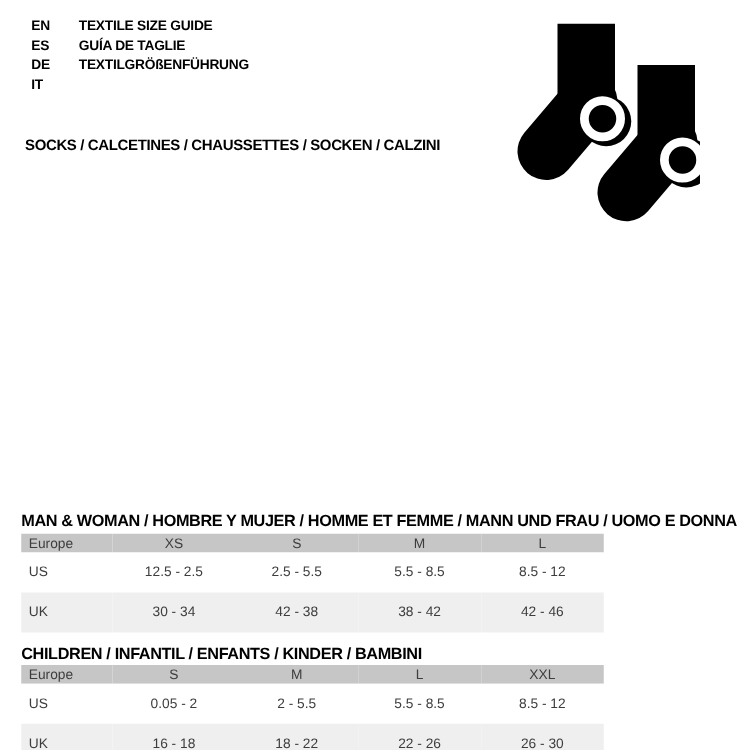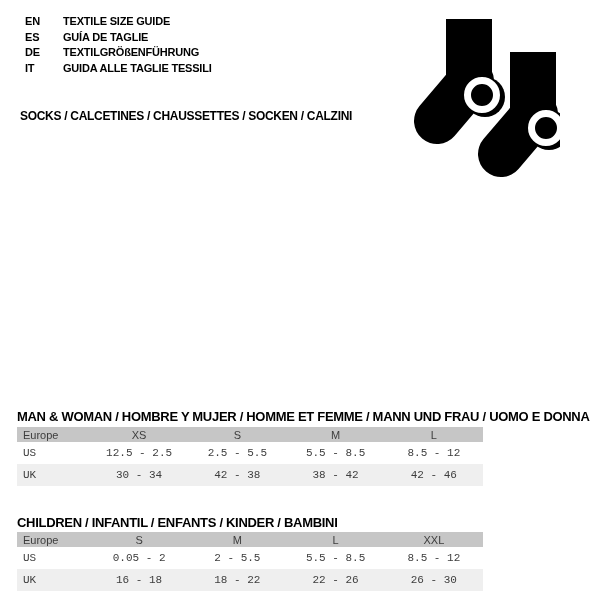--- a/index.html
+++ b/index.html
@@ -51,21 +51,21 @@
   #t1 { top: 427px; }
   #t2 { top: 532px; }
 
   .size-table th, .size-table td {
     padding: 0; font-weight: normal;
     text-align: center; vertical-align: middle;
     white-space: nowrap;
     margin-left: 27px;
   }
   .size-table th { height: 15px; background: #c6c6c6; }
-  .size-table td { height: 22px; font-family: Liberation Mono, monospace; }
+  .size-table td { height: 32px; }
   .size-table th:first-child, .size-table td:first-child {
     text-align: left; padding-left: 6px;
   }
   .size-table tr.row-us td { background: #ffffff; }
   .size-table tr.row-uk td { background: #efefef; }
 
   col.c-label { width: 73px; }
   col.c-size  { width: 98.25px; }
 </style>
 </head>
@@ -79,21 +79,20 @@
   <div class="lang-row">
     <span class="lang-code">ES</span>
     <span class="lang-label">GUÍA DE TAGLIE</span>
   </div>
   <div class="lang-row">
     <span class="lang-code">DE</span>
     <span class="lang-label">TEXTILGRÖßENFÜHRUNG</span>
   </div>
   <div class="lang-row">
     <span class="lang-code">IT</span>
-    <span class="lang-label">GUIDA ALLE TAGLIE TESSILI</span>
   </div>
 </div>
 
 <div class="category-title">SOCKS / CALCETINES / CHAUSSETTES / SOCKEN / CALZINI</div>
 
 <svg class="socks-icon" width="150" height="165" viewBox="0 0 150 165" aria-hidden="true">
   <defs>
     <g id="sock">
       <rect x="33" y="0" width="46" height="58" fill="#000"></rect>
       <line x1="58" y1="62" x2="24" y2="102" stroke="#000" stroke-width="46" stroke-linecap="round"></line>

